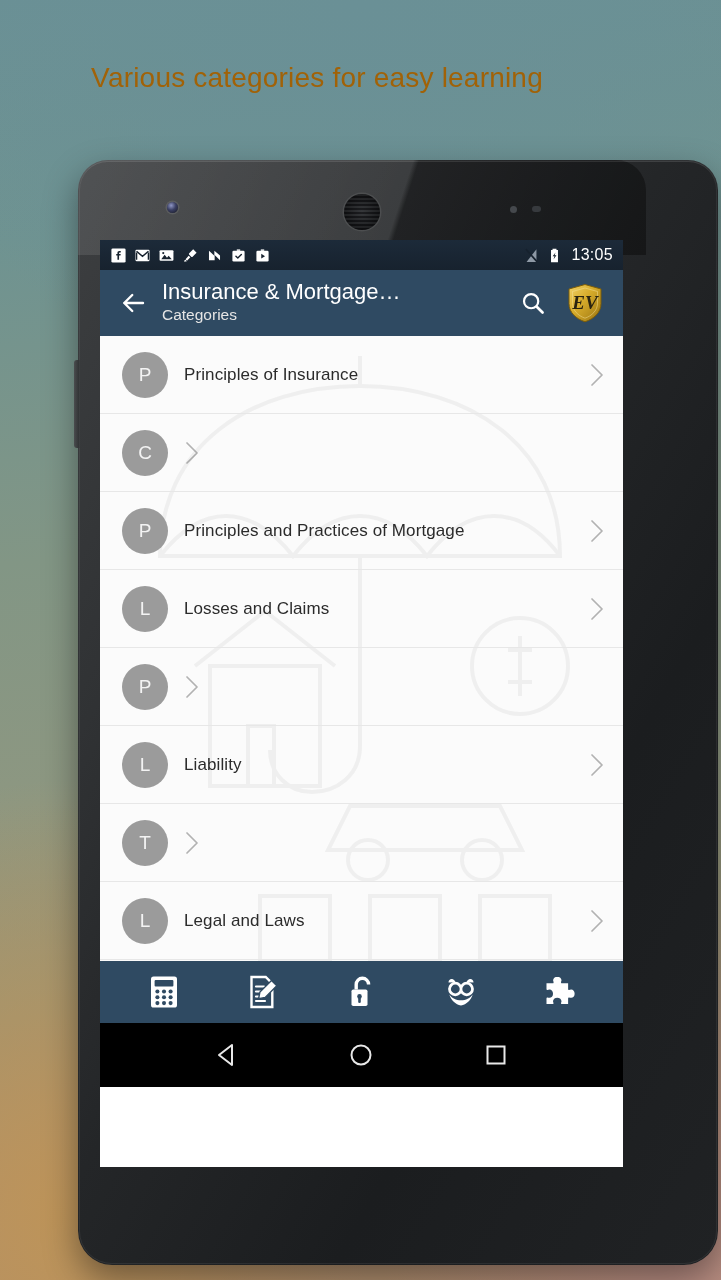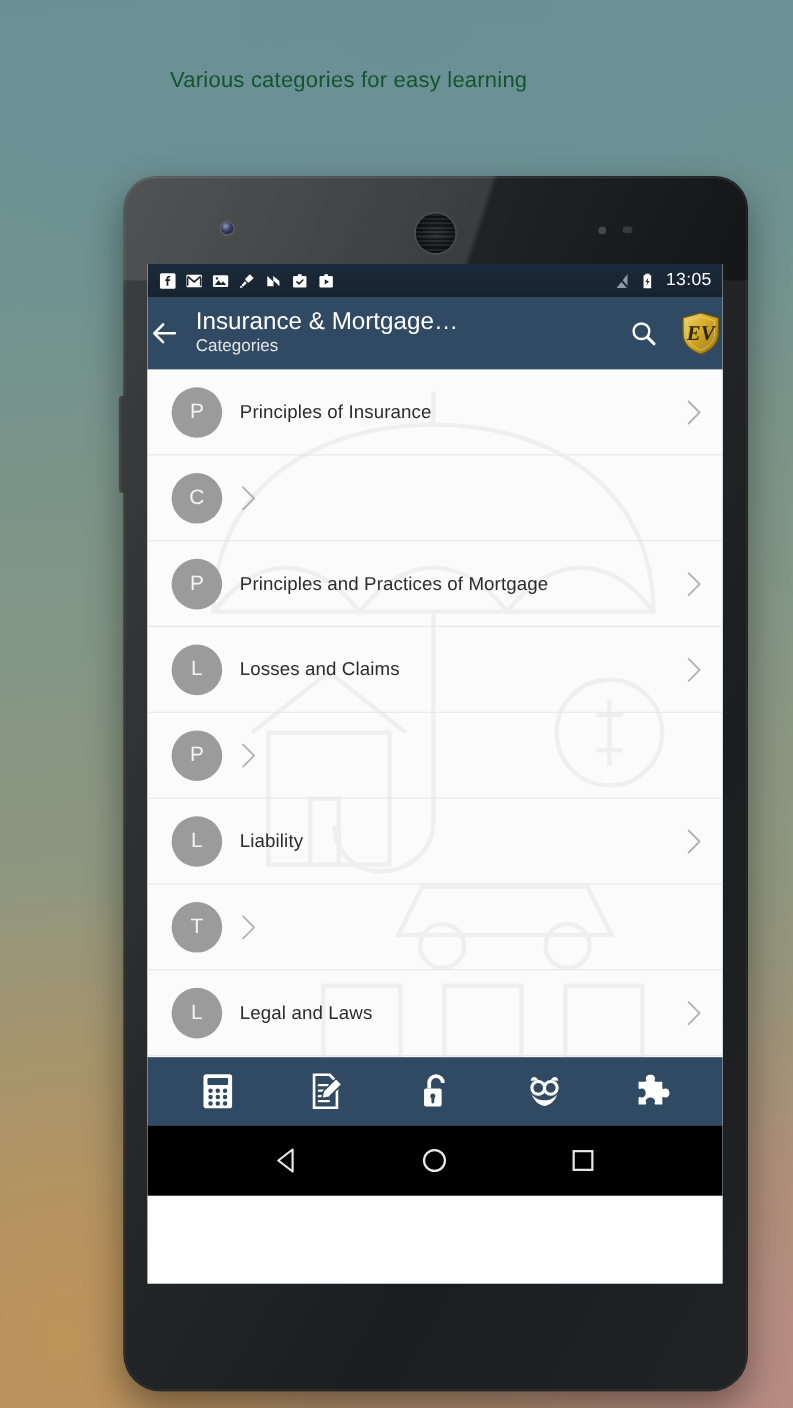--- a/index.html
+++ b/index.html
@@ -14,38 +14,37 @@
       radial-gradient(ellipse 70% 55% at 8% 95%,  rgba(190,148,88,0.95) 0%, rgba(190,148,88,0) 62%),
       radial-gradient(ellipse 70% 50% at 95% 98%, rgba(184,140,132,0.95) 0%, rgba(184,140,132,0) 60%),
       radial-gradient(ellipse 95% 45% at 50% 0%,  rgba(106,144,150,1) 0%, rgba(106,144,150,0) 70%),
       linear-gradient(175deg, #6a9095 0%, #6f9391 18%, #829685 42%, #8d9781 60%, #9a9476 76%, #ab9071 88%, #b08d6d 100%);
   }
 
   
   .headline {
     position:absolute; top:62px; left:0; width:634px;
     text-align:center;
-    font-size:20px;
-    color:#14532d;
+    font-size:28px;
+    color:#a16207;
     letter-spacing:0.2px;
     font-weight:400;
   }
 
   
   .phone {
     position:absolute;
     left:78px; top:160px;
-    width:568px; height:1105px;
+    width:640px; height:1105px;
     border-radius:30px 30px 34px 34px;
     background:
       linear-gradient(120deg,#3d3f41 0%, #303234 26%, #242628 46%, #1b1d1f 70%, #202224 100%);
     box-shadow:
       0 14px 34px rgba(0,0,0,0.40),
       0 2px 0 rgba(255,255,255,0.06) inset;
-    margin-left: 34px;
   }
   .phone::after{
     content:""; position:absolute; inset:1px;
     border-radius:29px 29px 33px 33px;
     border:1px solid rgba(255,255,255,0.07);
     pointer-events:none;
   }
   
   .bezel-gloss{
     position:absolute; left:0; top:0; width:568px; height:95px;
@@ -100,21 +99,21 @@
     color:#fff;
   }
   .sb-left{ display:flex; align-items:center; gap:7px; flex:1; }
   .sb-right{ display:flex; align-items:center; gap:6px; }
   .sb-ico{ width:17px; height:17px; display:block; }
   .sb-clock{ font-size:16px; letter-spacing:0.3px; margin-left:2px; }
 
   
   .appbar{
     height:66px; background:#2f4a62;
-    display:flex; align-items:center; padding:0 0;
+    display:flex; align-items:center; padding:0 18px;
     position:relative;
   }
   .appbar-back{ width:30px; height:30px; flex:none; margin-right:14px; }
   .appbar-titles{ flex:1; min-width:0; }
   .appbar-title{
     font-size:22px; color:#fff; line-height:1.08;
     white-space:nowrap; overflow:hidden;
   }
   .appbar-sub{ font-size:15.5px; color:#e5e5e5; line-height:1.35; margin-top:1px; }
   .appbar-search{ width:28px; height:28px; flex:none; margin-right:18px; }

